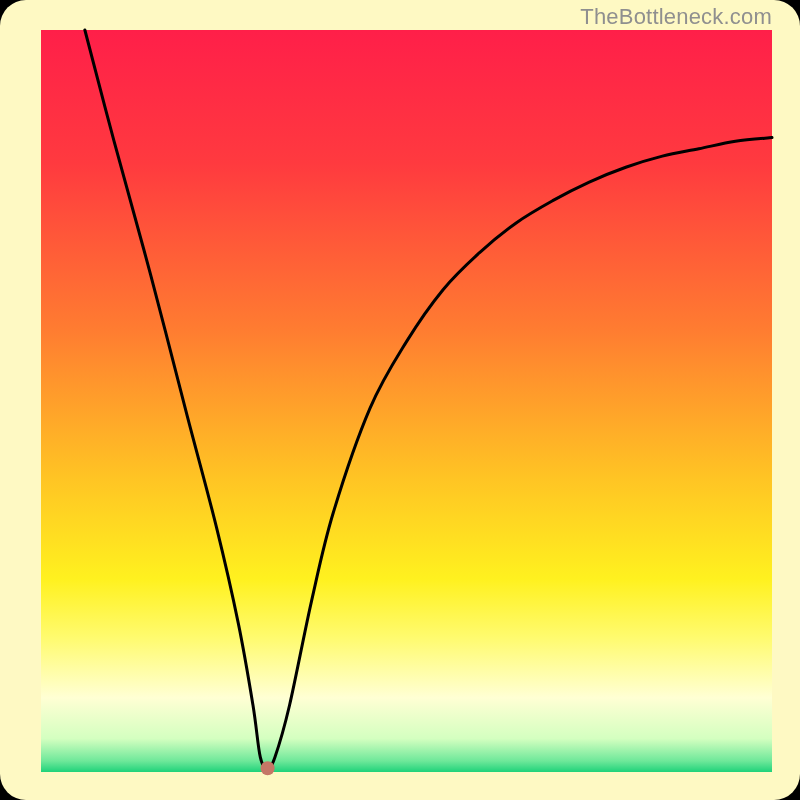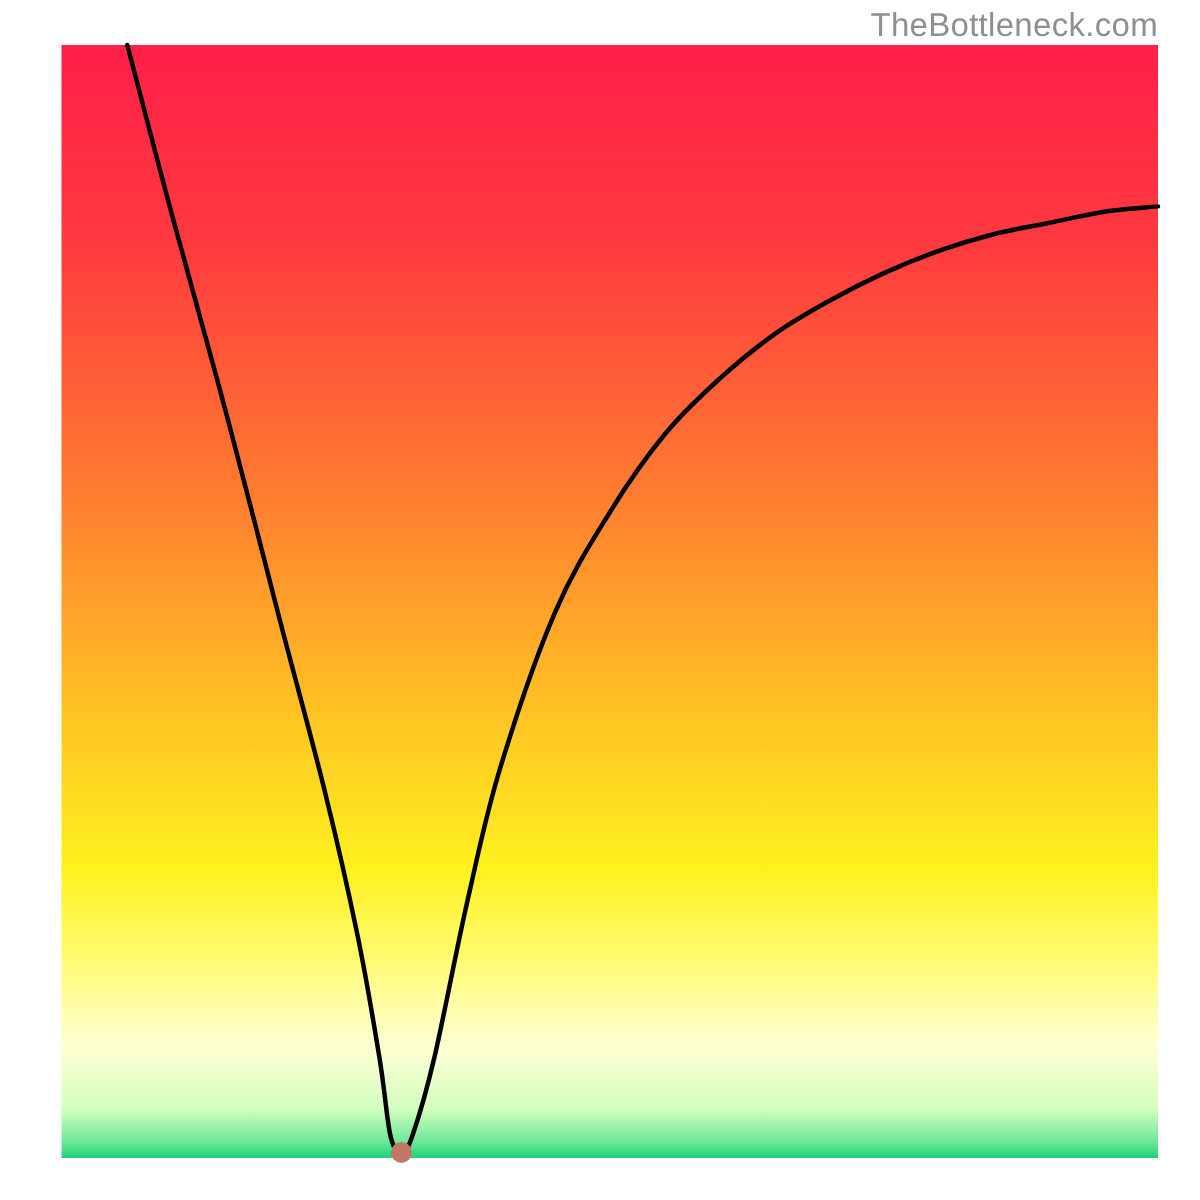--- a/index.html
+++ b/index.html
@@ -8,21 +8,22 @@
     width: 800px;
     height: 800px;
     background: #000;
     font-family: Arial, Helvetica, sans-serif;
     overflow: hidden;
   }
   .stage {
     position: relative;
     width: 800px;
     height: 800px;
-    background: #ffffff;
+    background: #fef9c3;
+    border-radius: 26px;
   }
   .watermark {
     position: absolute;
     top: 4px;
     right: 28px;
     color: #8f8f8f;
     font-size: 22px;
     font-weight: 400;
     letter-spacing: 0.2px;
     user-select: none;

